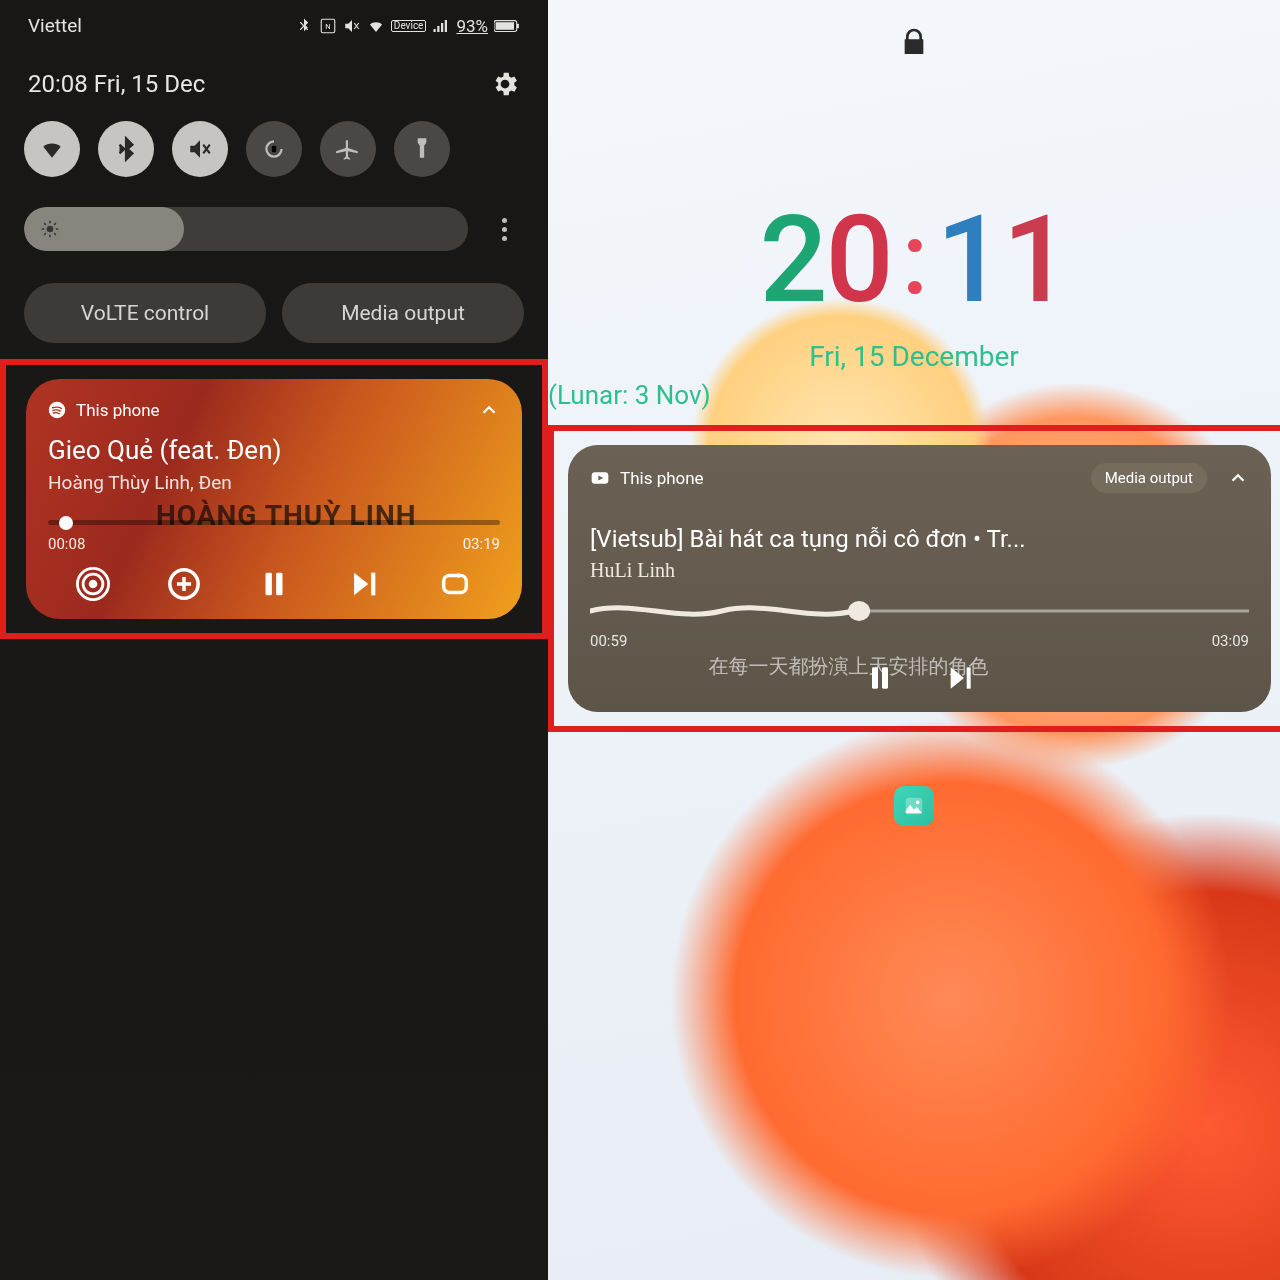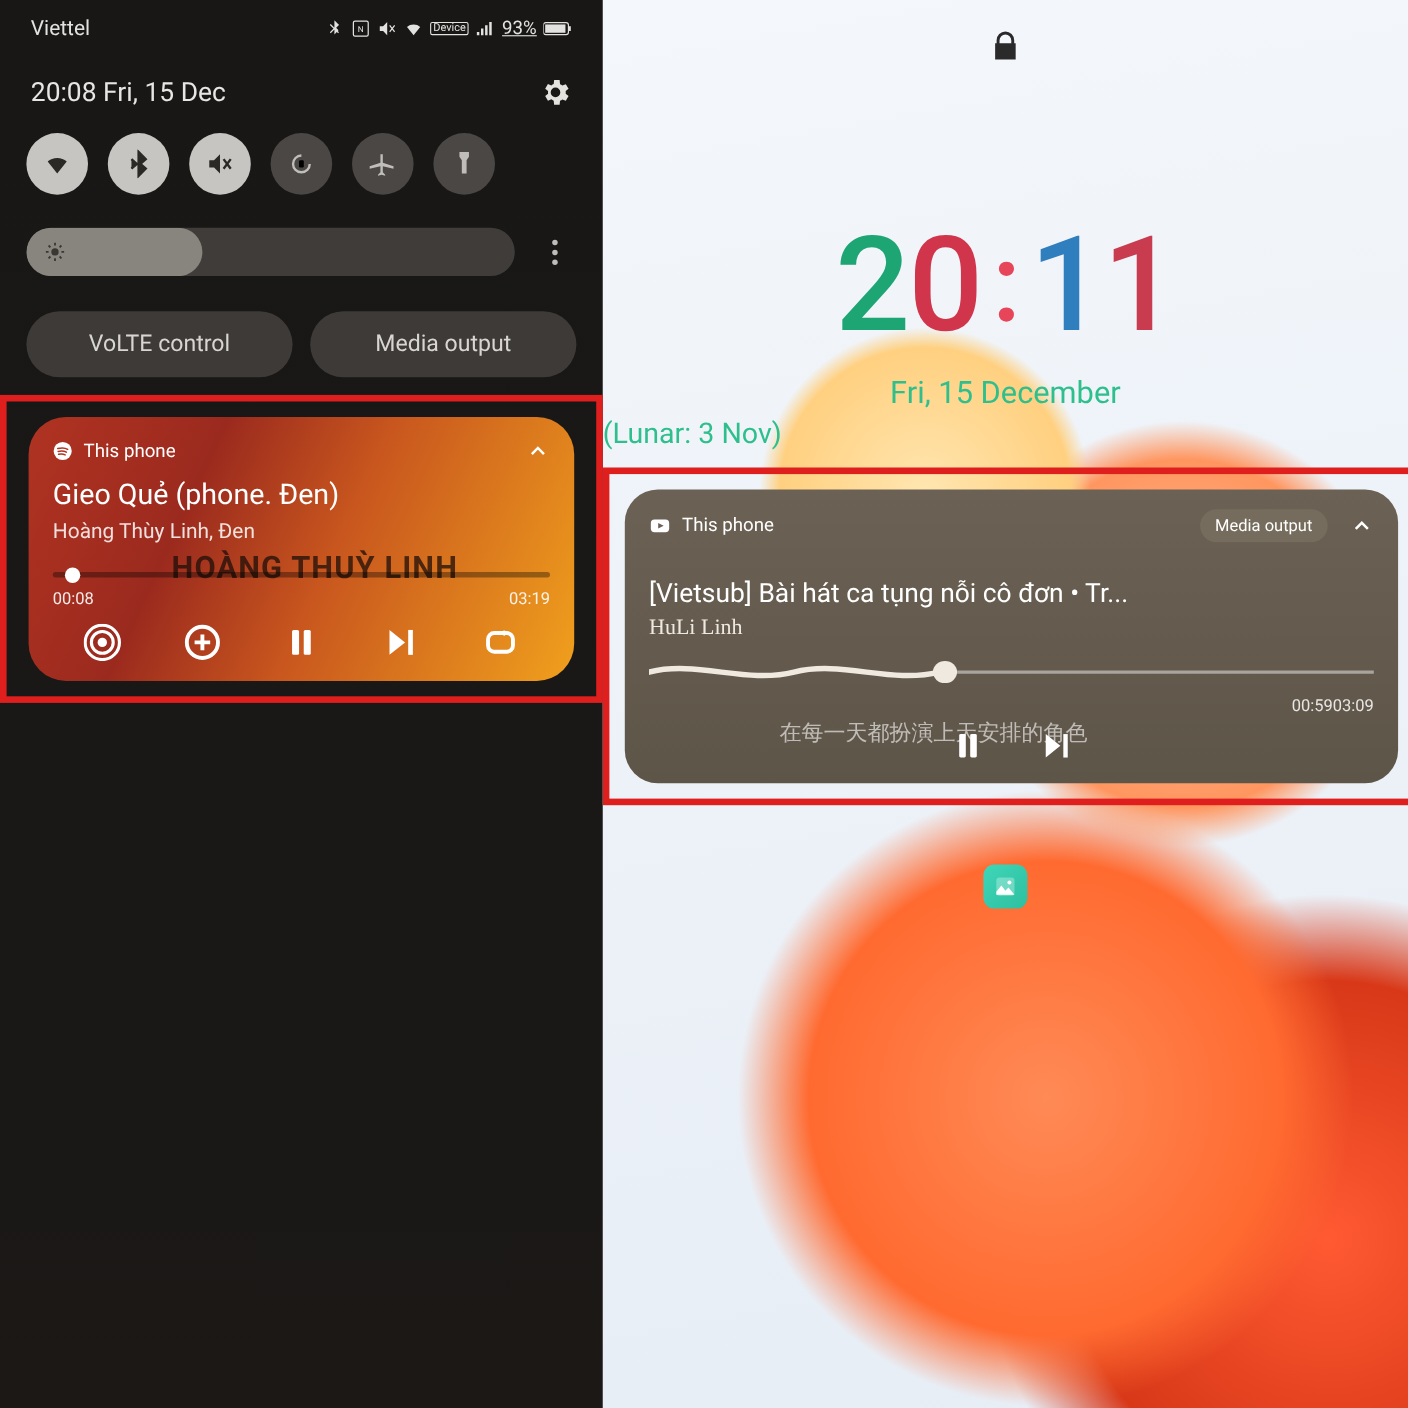--- a/index.html
+++ b/index.html
@@ -139,21 +139,21 @@
   padding:18px 22px 18px; position:relative;
 }
 .mc2-bgtxt{position:absolute;left:20%;top:78%;font-size:20px;color:rgba(255,255,255,0.6);width:100%;}
 .music-card2 > *:not(.mc2-bgtxt):not(.mc2-bgtxt2){position:relative;z-index:1;}
 .mc2-top{display:flex;align-items:center;gap:10px;font-size:17px;}
 .mc2-top .mo-chip{margin-left:auto;background:rgba(120,110,95,0.85);padding:6px 14px;border-radius:18px;font-size:15px;}
 .mc2-title{font-size:24px;margin-top:32px;white-space:nowrap;overflow:hidden;text-overflow:ellipsis;}
 .mc2-artist{font-family:"Brush Script MT",cursive;font-size:20px;margin-top:6px;color:#efe9df;}
 .mc2-wave{margin-top:16px;height:26px;position:relative;}
 .mc2-wave svg{width:100%;height:100%;}
-.mc2-times{display:flex;justify-content:flex-end;font-size:15px;margin-top:8px;color:rgba(255,255,255,0.85);}
+.mc2-times{display:flex;justify-content:space-between;font-size:15px;margin-top:8px;color:rgba(255,255,255,0.85);}
 .mc2-controls{display:flex;justify-content:center;gap:48px;margin-top:12px;}
 .mc2-controls svg{width:32px;height:32px;}
 
 .gallery-chip{
   position:absolute; top:786px; left:50%; transform:translateX(-50%);
   width:40px;height:40px;border-radius:10px;
   background:linear-gradient(135deg,#3fd6b8,#2dbfa0);
   display:flex;align-items:center;justify-content:center;
 }
 </style>
@@ -268,21 +268,21 @@
       <div class="mc-top">
         <svg viewBox="0 0 24 24" style="width:18px;height:18px;">
             <circle cx="12" cy="12" r="11" fill="#fff"></circle>
             <path d="M6 9c4-1 9-1 12 1M6.5 12.5c3.5-1 7.5-.5 10 1M7 16c3-.8 6-.4 8 .8" stroke="#b03322" stroke-width="1.8" fill="none" stroke-linecap="round"></path>
           </svg>
         <span>This phone</span>
         <svg class="chev" viewBox="0 0 24 24" style="width:22px;height:22px;">
             <path d="M6 15l6-6 6 6" fill="none" stroke="#fff" stroke-width="2.5"></path>
           </svg>
       </div>
-      <div class="mc-title">Gieo Quẻ (phone. Đen)</div>
+      <div class="mc-title">Gieo Quẻ (feat. Đen)</div>
       <div class="mc-artist">Hoàng Thùy Linh, Đen</div>
       <div class="mc-progress">
           <div class="knob"></div>
         </div>
       <div class="mc-times">
         <span>00:08</span>
         <span>03:19</span>
       </div>
       <div class="mc-controls">
         <svg viewBox="0 0 24 24">

